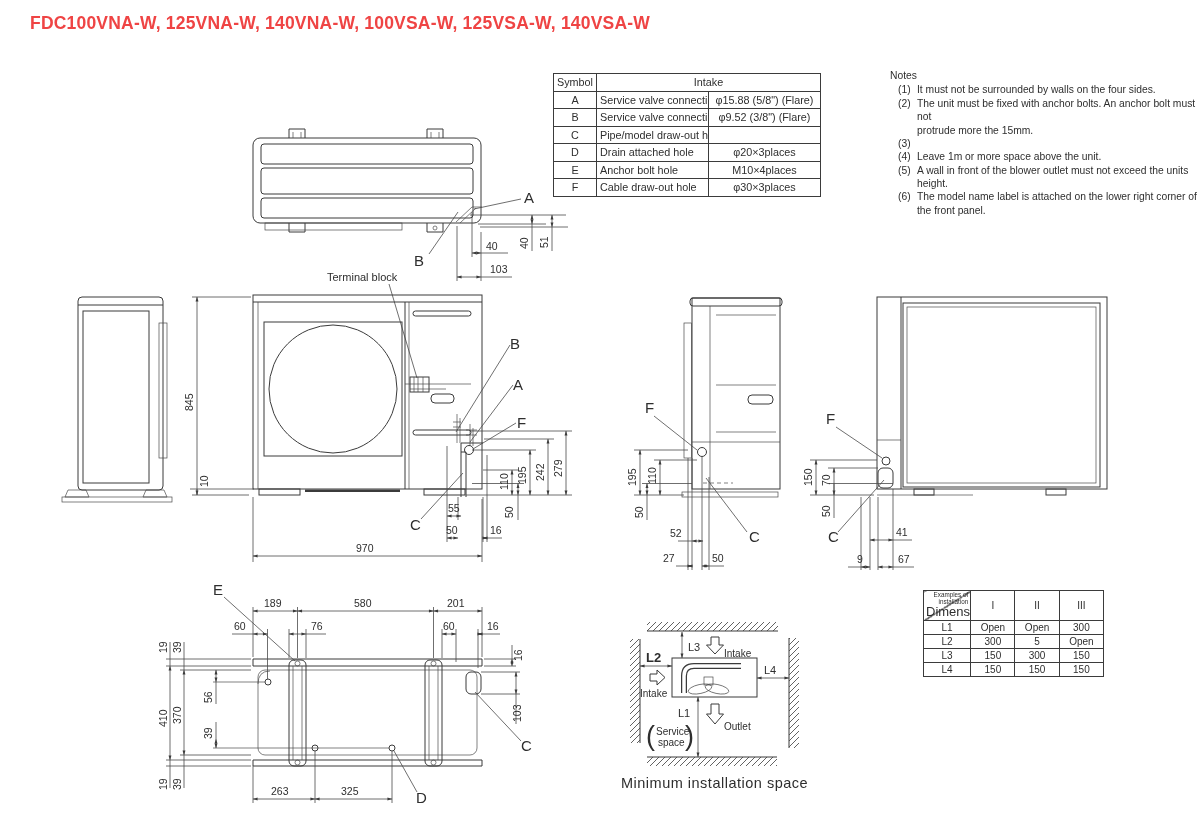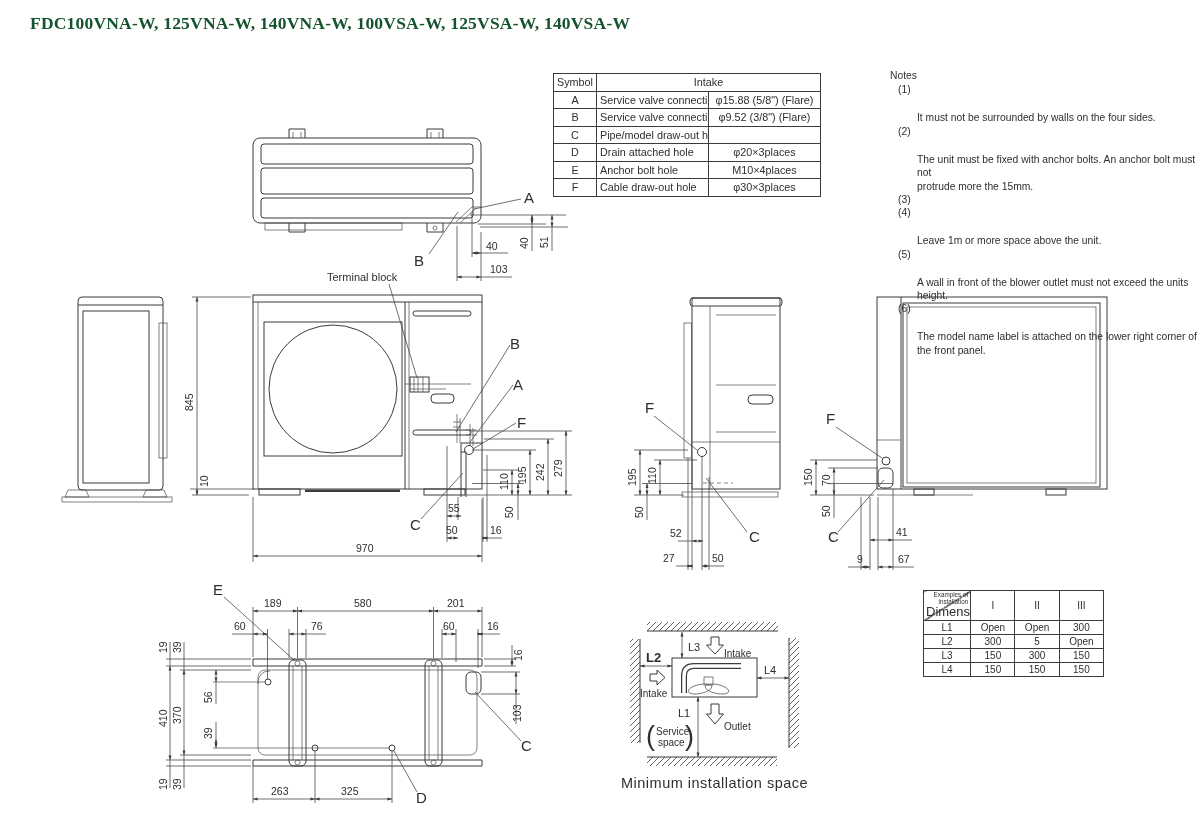--- a/index.html
+++ b/index.html
@@ -8,32 +8,32 @@
   svg{position:absolute;left:0;top:0;}
   .ln{fill:none;stroke:#3b3b3b;stroke-width:1;}
   .lnt{fill:none;stroke:#4a4a4a;stroke-width:0.7;}
   .dl{fill:none;stroke:#4a4a4a;stroke-width:0.8;}
   .dash{stroke-dasharray:4 3;}
   .dim{font-size:10.5px;fill:#2e2e2e;}
   .dims{font-size:10px;fill:#2e2e2e;}
   .lbl{font-size:15px;fill:#2e2e2e;}
   .sm{font-size:11px;fill:#2e2e2e;}
   .cap{font-size:14.5px;fill:#2e2e2e;letter-spacing:0.5px;}
-  .title{position:absolute;left:30px;top:12px;font-size:17.5px;font-weight:bold;color:#14532d;line-height:1.3;letter-spacing:0.2px;font-family:Liberation Serif, serif;}
+  .title{position:absolute;left:30px;top:12px;font-size:17.5px;font-weight:bold;color:#ef4444;line-height:1.3;letter-spacing:0.2px;}
   table{border-collapse:collapse;position:absolute;table-layout:fixed;color:#2e2e2e;}
   .symtab{left:553px;top:73px;width:268px;}
   .symtab th,.symtab td{border:1px solid #3b3b3b;font-weight:normal;font-size:10.8px;height:16.5px;padding:0 3px;text-align:center;overflow:hidden;white-space:nowrap;}
   .symtab .c1{width:36px;}
   .symtab .c2l{text-align:left;width:168px;}
   .symtab .c3{width:123px;}
   .notes{position:absolute;left:890px;top:69px;width:312px;font-size:10.3px;color:#2e2e2e;line-height:1.3;}
   .notes-title{margin-bottom:1px;}
   .note{display:flex;margin-left:8px;}
   .note .nn{width:19px;flex:none;}
-  .note .nt{white-space:pre-line;margin-top:28px;}
+  .note .nt{white-space:pre-line;}
   .instab{left:923px;top:590px;width:181px;}
   .instab td,.instab th{border:1px solid #3b3b3b;font-weight:normal;font-size:10px;text-align:center;padding:0;height:13px;overflow:hidden;}
   .instab .hrow th{height:29px;}
   .instab col.c0{width:47px;} .instab col.cc{width:44px;}
   .corner{position:relative;background:linear-gradient(to bottom right,transparent calc(50% - 0.6px),#3b3b3b calc(50% - 0.6px),#3b3b3b calc(50% + 0.6px),transparent calc(50% + 0.6px));}
   .corner .ct{position:absolute;top:1px;right:2px;font-size:6.3px;line-height:1.1;text-align:right;white-space:pre-line;}
   .corner .cb{position:absolute;bottom:1px;left:2px;font-size:13px;}
 </style>
 </head>
 <body>

